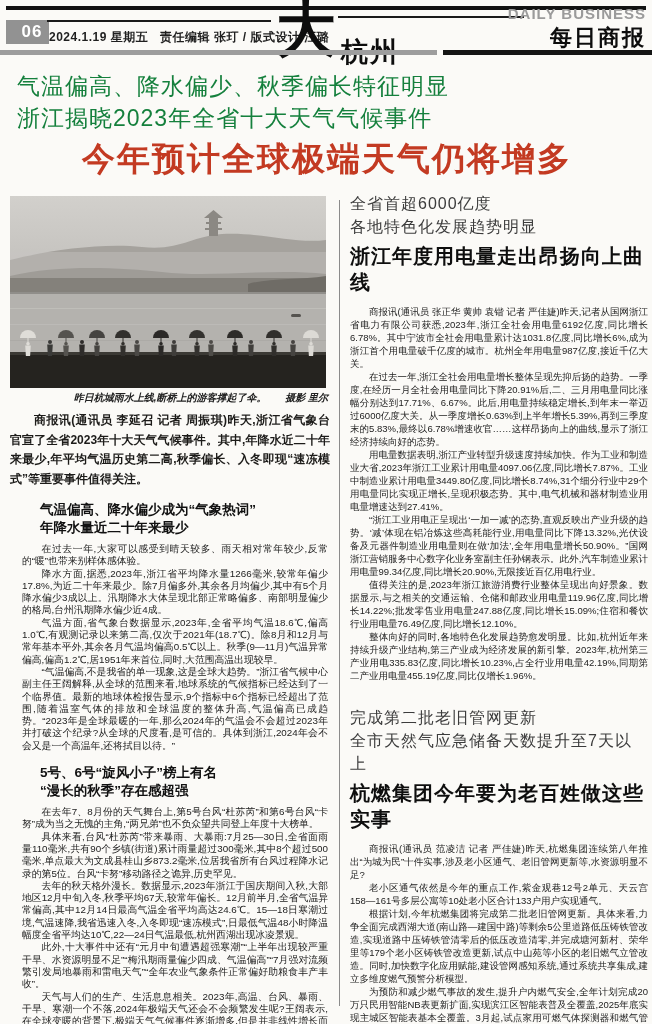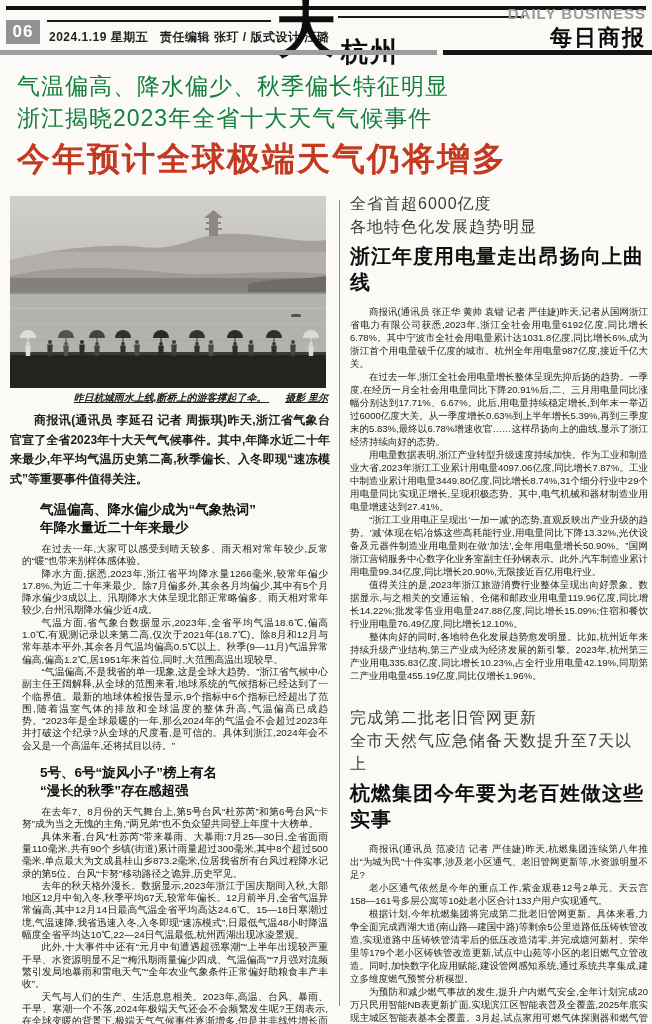--- a/index.html
+++ b/index.html
@@ -1,43 +1,43 @@
 <!DOCTYPE html>
 <html><head>
 <meta charset="utf-8">
 <style>
   html,body{margin:0;padding:0;background:#e8e6e2;}
   .page{position:relative;width:652px;height:1024px;margin:0 auto;background:#fbfaf7;
         overflow:hidden;font-family:"Liberation Sans",sans-serif;color:#1c1b19;}
   
   .rule-top{position:absolute;left:6px;top:6px;width:640px;height:4px;background:#121212;}
   .pagebox{position:absolute;left:6px;top:20px;width:34px;height:24px;background:#929292;
-           color:#fff;font-size:17px;font-weight:bold;line-height:24px;text-align:center;letter-spacing:1px;}
+           color:#fff;font-size:17px;font-weight:bold;line-height:24px;text-align:center;letter-spacing:1px;padding-left:9px;}
   .hairline-left{position:absolute;left:47px;top:20px;width:224px;height:2px;background:#1a1a1a;}
   .dateline{position:absolute;left:49px;top:29px;font-size:12px;font-weight:bold;color:#1f1f1f;letter-spacing:.5px;white-space:nowrap;}
   .dateline .ed{margin-left:8px;}
   .masthead-da{position:absolute;left:276px;top:0px;font-size:60px;font-weight:900;
                font-family:"DejaVu Serif","Liberation Serif",serif;color:#0d0d0d;line-height:58px;}
   .hairline-right{position:absolute;left:338px;top:16px;width:186px;height:2px;background:#1a1a1a;}
   .masthead-city{position:absolute;left:341px;top:18px;font-size:27px;font-weight:900;letter-spacing:2px;color:#0d0d0d;margin-top:16px;}
   .mast-en{position:absolute;right:6px;top:5px;font-size:15px;font-weight:bold;color:#9b9b9b;letter-spacing:1px;}
   .mast-cn{position:absolute;right:6px;top:23px;font-size:22px;font-weight:900;letter-spacing:2px;color:#0d0d0d;}
   .bar-gray{position:absolute;left:0;top:50px;width:437px;height:5px;background:#9d9d9d;}
   .bar-black{position:absolute;left:443px;top:50px;width:209px;height:5px;background:#151515;}
   
   .lead{position:absolute;left:17px;top:70px;width:620px;}
   .lead .kicker{font-size:23px;line-height:32px;letter-spacing:1px;color:#15803d;}
-  .lead .main{font-size:33px;line-height:40px;font-weight:900;letter-spacing:2px;color:#c33a22;margin-top:5px;}
+  .lead .main{font-size:33px;line-height:40px;font-weight:900;letter-spacing:2px;color:#c33a22;margin-top:5px;text-align:center;}
   
   .col-left{position:absolute;left:10px;top:196px;width:320px;}
   .divider{position:absolute;left:339px;top:200px;width:1px;height:806px;background:#8b8b8b;}
   .col-right{position:absolute;left:350px;top:192px;width:298px;}
   
   .photo{width:316px;height:192px;display:block;background:#b9b7b3;}
-  .caption{font-size:10px;font-weight:bold;font-style:italic;text-align:right;margin:3px 2px 6px 0;color:#222;text-decoration:underline;}
+  .caption{font-size:10px;font-weight:bold;font-style:italic;text-align:right;margin:3px 2px 6px 0;color:#222;}
   .caption .credit{margin-left:16px;}
   .intro{font-size:12px;font-weight:bold;line-height:19.5px;text-align:justify;text-indent:2em;margin:4px 0 10px;}
   .subhead{font-size:13.5px;font-weight:bold;line-height:17.5px;margin:12px 0 7px 30px;color:#111;}
   .lbody{font-size:9.8px;line-height:12.3px;text-align:justify;text-indent:2em;margin:0 2px 0 12px;color:#222;}
   
   .kicker-r{font-size:16px;line-height:23px;letter-spacing:1px;color:#3c3c3c;}
   .rhead{font-size:20px;line-height:26px;font-weight:900;letter-spacing:1px;margin:5px 0 10px;color:#0e0e0e;}
   .rbody{font-size:9.5px;line-height:13px;text-align:justify;text-indent:2em;margin:0;color:#222;}
   .article2{margin-top:24px;}
 </style>
@@ -132,21 +132,21 @@
       <span class="credit">摄影 里尔</span>
     </div>
 
     <p class="intro">商报讯(通讯员 李延召 记者 周振琪)昨天,浙江省气象台官宣了全省2023年十大天气气候事件。其中,年降水近二十年来最少,年平均气温历史第二高,秋季偏长、入冬即现“速冻模式”等重要事件值得关注。</p>
 
     <div class="subhead">
       <div>气温偏高、降水偏少成为“气象热词”</div>
       <div>年降水量近二十年来最少</div>
     </div>
     <p class="lbody">在过去一年,大家可以感受到晴天较多、雨天相对常年较少,反常的“暖”也带来别样体感体验。</p>
-    <p class="lbody">降水方面,据悉,2023年,浙江省平均降水量1266毫米,较常年偏少17.8%,为近二十年来最少。除7月偏多外,其余各月均偏少,其中有5个月降水偏少3成以上。汛期降水大体呈现北部正常略偏多、雨天相对常年较少,台州汛期降水偏少近4成。</p>
+    <p class="lbody">降水方面,据悉,2023年,浙江省平均降水量1266毫米,较常年偏少17.8%,为近二十年来最少。除7月偏多外,其余各月均偏少,其中有5个月降水偏少3成以上。汛期降水大体呈现北部正常略偏多、南部明显偏少的格局,台州汛期降水偏少近4成。</p>
     <p class="lbody">气温方面,省气象台数据显示,2023年,全省平均气温18.6℃,偏高1.0℃,有观测记录以来第二高,仅次于2021年(18.7℃)。除8月和12月与常年基本平外,其余各月气温均偏高0.5℃以上。秋季(9—11月)气温异常偏高,偏高1.2℃,居1951年来首位,同时,大范围高温出现较早。</p>
     <p class="lbody">“气温偏高,不是我省的单一现象,这是全球大趋势。”浙江省气候中心副主任王阔解释,从全球的范围来看,地球系统的气候指标已经达到了一个临界值。最新的地球体检报告显示,9个指标中6个指标已经超出了范围,随着温室气体的排放和全球温度的整体升高,气温偏高已成趋势。“2023年是全球最暖的一年,那么2024年的气温会不会超过2023年并打破这个纪录?从全球的尺度看,是可信的。具体到浙江,2024年会不会又是一个高温年,还将拭目以待。”</p>
 
     <div class="subhead">
       <div>5号、6号“旋风小子”榜上有名</div>
       <div>“漫长的秋季”存在感超强</div>
     </div>
     <p class="lbody">在去年7、8月份的天气舞台上,第5号台风“杜苏芮”和第6号台风“卡努”成为当之无愧的主角,“两兄弟”也不负众望共同登上年度十大榜单。</p>
     <p class="lbody">具体来看,台风“杜苏芮”带来暴雨、大暴雨:7月25—30日,全省面雨量110毫米,共有90个乡镇(街道)累计雨量超过300毫米,其中8个超过500毫米,单点最大为文成县桂山乡873.2毫米,位居我省所有台风过程降水记录的第5位。台风“卡努”移动路径之诡异,历史罕见。</p>
     <p class="lbody">去年的秋天格外漫长。数据显示,2023年浙江于国庆期间入秋,大部地区12月中旬入冬,秋季平均67天,较常年偏长。12月前半月,全省气温异常偏高,其中12月14日最高气温全省平均高达24.6℃。15—18日寒潮过境,气温速降,我省迅速入冬,入冬即现“速冻模式”,日最低气温48小时降温幅度全省平均达10℃,22—24日气温最低,杭州西湖出现冰凌景观。</p>

